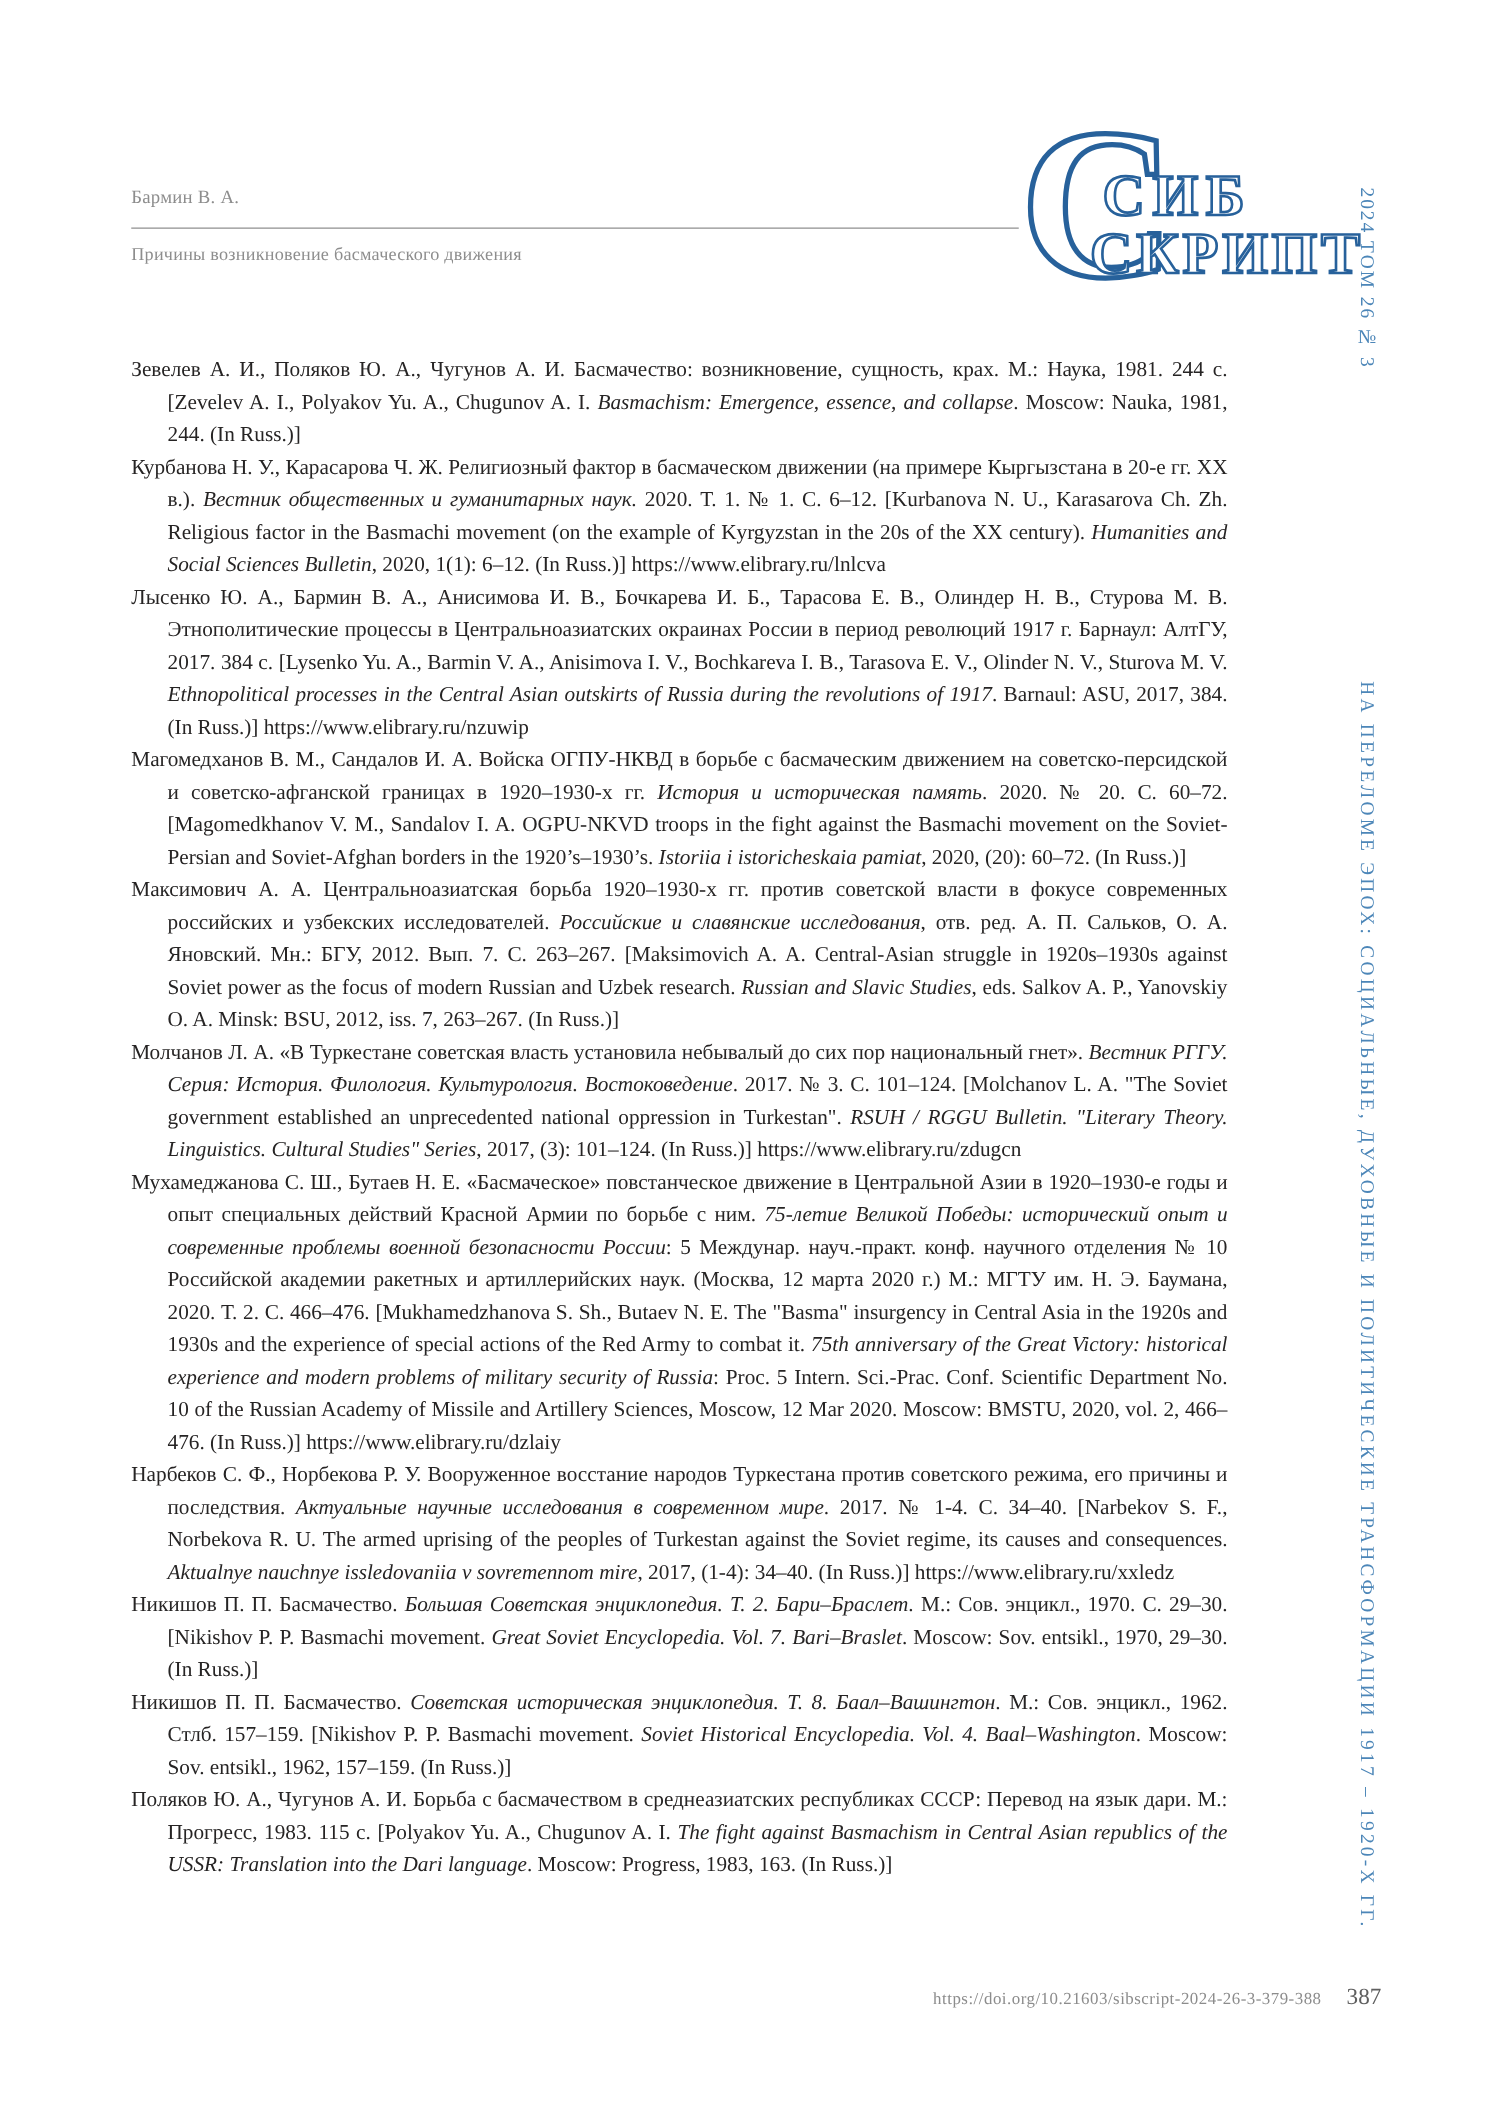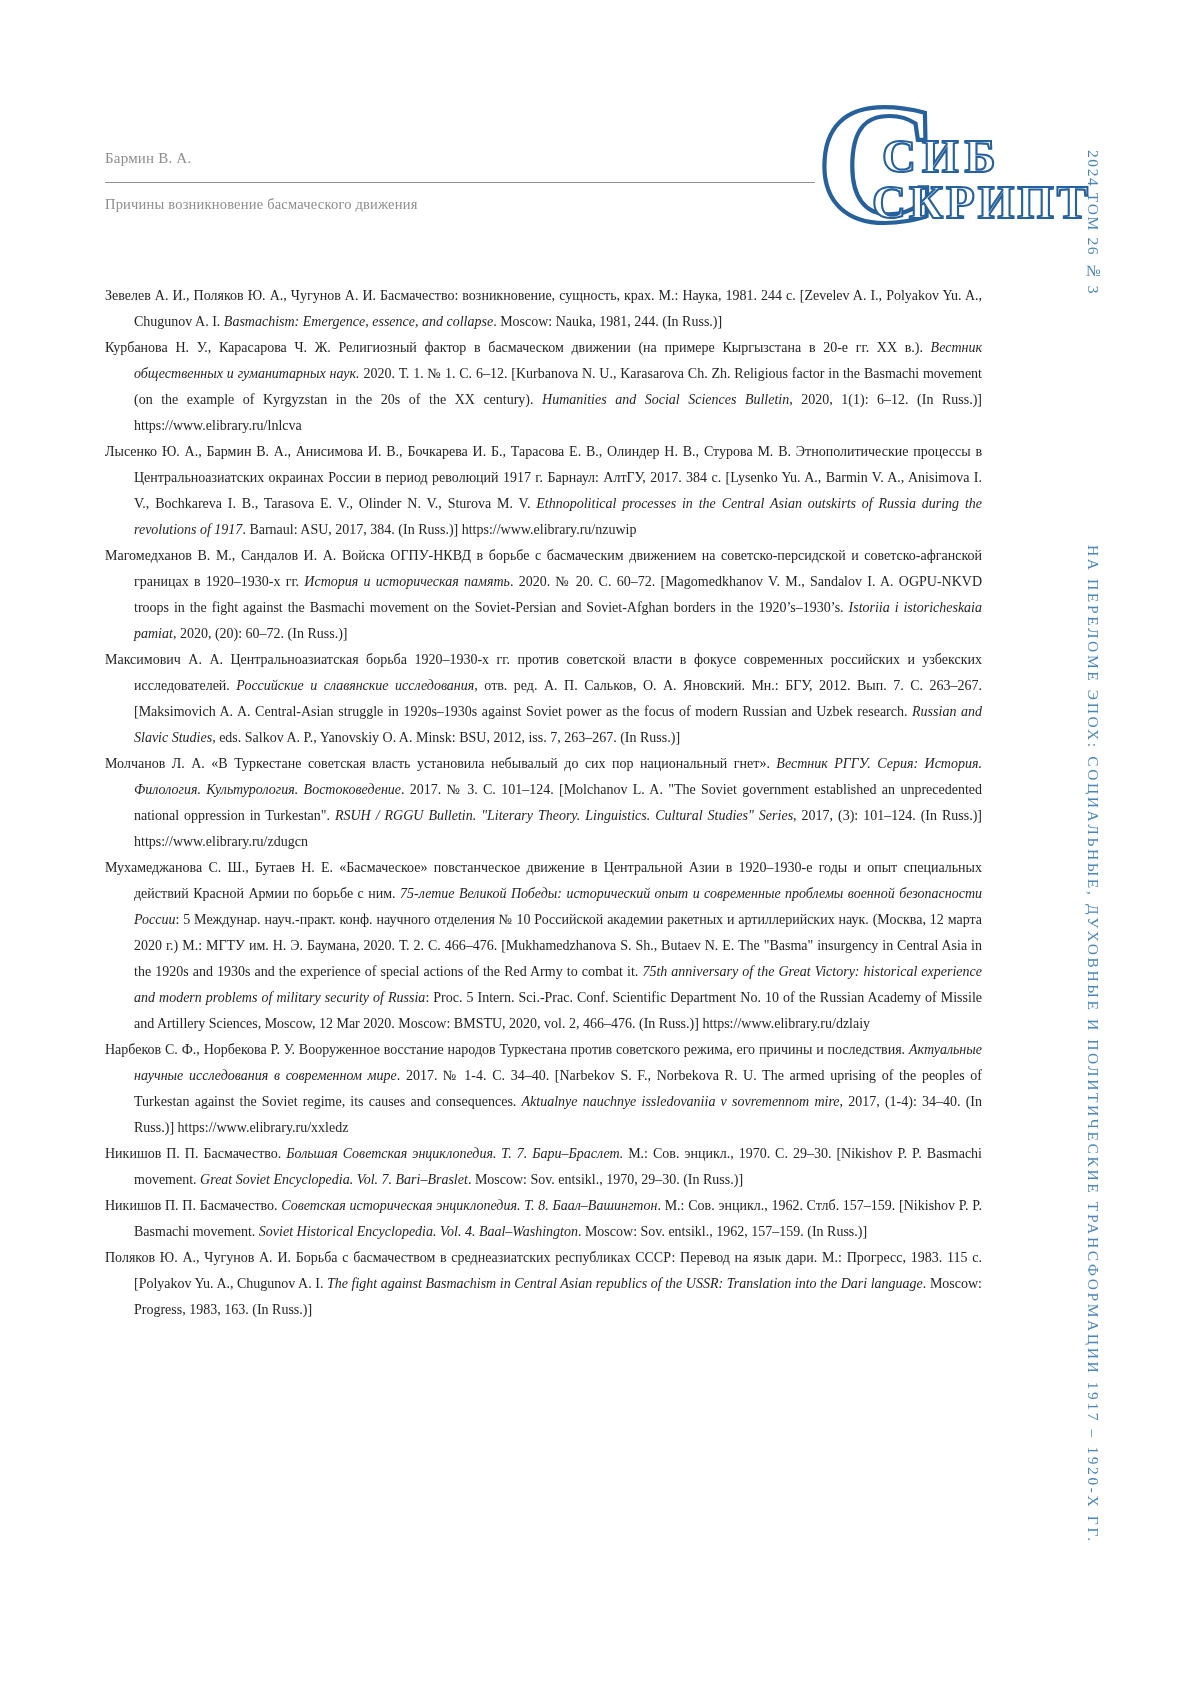--- a/index.html
+++ b/index.html
@@ -47,21 +47,21 @@
     color:var(--side-blue);
     font-size:15.5px;
     white-space:nowrap;
   }
   .side.issue{top:150px;height:160px;letter-spacing:1.6px;}
   .side.section{top:545px;height:1060px;letter-spacing:2.6px;}
 
   
   .refs{
     position:absolute;left:105px;top:283px;width:877px;
-    font-size:14px;line-height:26px;
+    font-size:17px;line-height:26px;
     text-align:justify;
   }
   .ref{
     padding-left:29px;text-indent:-29px;
   }
   .ref .it{font-style:italic;}
 
   
   .footer{
     position:absolute;left:105px;top:1588px;width:1000px;
@@ -92,19 +92,23 @@
 
   <main class="refs">
       <p class="ref"><span>Зевелев А. И., Поляков Ю. А., Чугунов А. И. Басмачество: возникновение, сущность, крах. М.: Наука, 1981. 244 с. [Zevelev A. I., Polyakov Yu. A., Chugunov A. I. </span><span class="it">Basmachism: Emergence, essence, and collapse</span><span>. Moscow: Nauka, 1981, 244. (In Russ.)]</span></p>
       <p class="ref"><span>Курбанова Н. У., Карасарова Ч. Ж. Религиозный фактор в басмаческом движении (на примере Кыргызстана в 20-е гг. XX в.). </span><span class="it">Вестник общественных и гуманитарных наук.</span><span> 2020. Т. 1. № 1. С. 6–12. [Kurbanova N. U., Karasarova Ch. Zh. Religious factor in the Basmachi movement (on the example of Kyrgyzstan in the 20s of the XX century). </span><span class="it">Humanities and Social Sciences Bulletin</span><span>, 2020, 1(1): 6–12. (In Russ.)] </span><span>https://www.elibrary.ru/lnlcva</span></p>
       <p class="ref"><span>Лысенко Ю. А., Бармин В. А., Анисимова И. В., Бочкарева И. Б., Тарасова Е. В., Олиндер Н. В., Стурова М. В. Этнополитические процессы в Центральноазиатских окраинах России в период революций 1917 г. Барнаул: АлтГУ, 2017. 384 с. [Lysenko Yu. A., Barmin V. A., Anisimova I. V., Bochkareva I. B., Tarasova E. V., Olinder N. V., Sturova M. V. </span><span class="it">Ethnopolitical processes in the Central Asian outskirts of Russia during the revolutions of 1917</span><span>. Barnaul: ASU, 2017, 384. (In Russ.)] </span><span>https://www.elibrary.ru/nzuwip</span></p>
       <p class="ref"><span>Магомедханов В. М., Сандалов И. А. Войска ОГПУ-НКВД в борьбе с басмаческим движением на советско-персидской и советско-афганской границах в 1920–1930-х гг. </span><span class="it">История и историческая память</span><span>. 2020. № 20. С. 60–72. [Magomedkhanov V. M., Sandalov I. A. OGPU-NKVD troops in the fight against the Basmachi movement on the Soviet-Persian and Soviet-Afghan borders in the 1920’s–1930’s. </span><span class="it">Istoriia i istoricheskaia pamiat</span><span>, 2020, (20): 60–72. (In Russ.)]</span></p>
       <p class="ref"><span>Максимович А. А. Центральноазиатская борьба 1920–1930-х гг. против советской власти в фокусе современных российских и узбекских исследователей. </span><span class="it">Российские и славянские исследования</span><span>, отв. ред. А. П. Сальков, О. А. Яновский. Мн.: БГУ, 2012. Вып. 7. С. 263–267. [Maksimovich A. A. Central-Asian struggle in 1920s–1930s against Soviet power as the focus of modern Russian and Uzbek research. </span><span class="it">Russian and Slavic Studies</span><span>, eds. Salkov A. P., Yanovskiy O. A. Minsk: BSU, 2012, iss. 7, 263–267. (In Russ.)]</span></p>
       <p class="ref"><span>Молчанов Л. А. «В Туркестане советская власть установила небывалый до сих пор национальный гнет». </span><span class="it">Вестник РГГУ. Серия: История. Филология. Культурология. Востоковедение</span><span>. 2017. № 3. С. 101–124. [Molchanov L. A. "The Soviet government established an unprecedented national oppression in Turkestan". </span><span class="it">RSUH / RGGU Bulletin. "Literary Theory. Linguistics. Cultural Studies" Series</span><span>, 2017, (3): 101–124. (In Russ.)] </span><span>https://www.elibrary.ru/zdugcn</span></p>
       <p class="ref"><span>Мухамеджанова С. Ш., Бутаев Н. Е. «Басмаческое» повстанческое движение в Центральной Азии в 1920–1930-е годы и опыт специальных действий Красной Армии по борьбе с ним. </span><span class="it">75-летие Великой Победы: исторический опыт и современные проблемы военной безопасности России</span><span>: 5 Междунар. науч.-практ. конф. научного отделения № 10 Российской академии ракетных и артиллерийских наук. (Москва, 12 марта 2020 г.) М.: МГТУ им. Н. Э. Баумана, 2020. Т. 2. С. 466–476. [Mukhamedzhanova S. Sh., Butaev N. E. The "Basma" insurgency in Central Asia in the 1920s and 1930s and the experience of special actions of the Red Army to combat it. </span><span class="it">75th anniversary of the Great Victory: historical experience and modern problems of military security of Russia</span><span>: Proc. 5 Intern. Sci.-Prac. Conf. Scientific Department No. 10 of the Russian Academy of Missile and Artillery Sciences, Moscow, 12 Mar 2020. Moscow: BMSTU, 2020, vol. 2, 466–476. (In Russ.)] </span><span>https://www.elibrary.ru/dzlaiy</span></p>
       <p class="ref"><span>Нарбеков С. Ф., Норбекова Р. У. Вооруженное восстание народов Туркестана против советского режима, его причины и последствия. </span><span class="it">Актуальные научные исследования в современном мире</span><span>. 2017. № 1-4. С. 34–40. [Narbekov S. F., Norbekova R. U. The armed uprising of the peoples of Turkestan against the Soviet regime, its causes and consequences. </span><span class="it">Aktualnye nauchnye issledovaniia v sovremennom mire</span><span>, 2017, (1-4): 34–40. (In Russ.)] </span><span>https://www.elibrary.ru/xxledz</span></p>
-      <p class="ref"><span>Никишов П. П. Басмачество. </span><span class="it">Большая Советская энциклопедия. Т. 7. Бари–Браслет.</span><span> М.: Сов. энцикл., 1970. С. 29–30. [Nikishov P. P. Basmachi movement. </span><span class="it">Great Soviet Encyclopedia. Vol. 7. Bari–Braslet</span><span>. Moscow: Sov. entsikl., 1970, 29–30. (In Russ.)]</span></p>
+      <p class="ref"><span>Никишов П. П. Басмачество. </span><span class="it">Большая Советская энциклопедия. Т. 2. Бари–Браслет.</span><span> М.: Сов. энцикл., 1970. С. 29–30. [Nikishov P. P. Basmachi movement. </span><span class="it">Great Soviet Encyclopedia. Vol. 7. Bari–Braslet</span><span>. Moscow: Sov. entsikl., 1970, 29–30. (In Russ.)]</span></p>
       <p class="ref"><span>Никишов П. П. Басмачество. </span><span class="it">Советская историческая энциклопедия. Т. 8. Баал–Вашингтон</span><span>. М.: Сов. энцикл., 1962. Стлб. 157–159. [Nikishov P. P. Basmachi movement. </span><span class="it">Soviet Historical Encyclopedia. Vol. 4. Baal–Washington</span><span>. Moscow: Sov. entsikl., 1962, 157–159. (In Russ.)]</span></p>
       <p class="ref"><span>Поляков Ю. А., Чугунов А. И. Борьба с басмачеством в среднеазиатских республиках СССР: Перевод на язык дари. М.: Прогресс, 1983. 115 с. [Polyakov Yu. A., Chugunov A. I. </span><span class="it">The fight against Basmachism in Central Asian republics of the USSR: Translation into the Dari language</span><span>. Moscow: Progress, 1983, 163. (In Russ.)]</span></p>
     </main>
 
+  <div class="footer">
+    <span class="doi">https://doi.org/10.21603/sibscript-2024-26-3-379-388</span>
+    <span class="pagenum">387</span>
+  </div>
 
 </div>
 
 </body></html>

